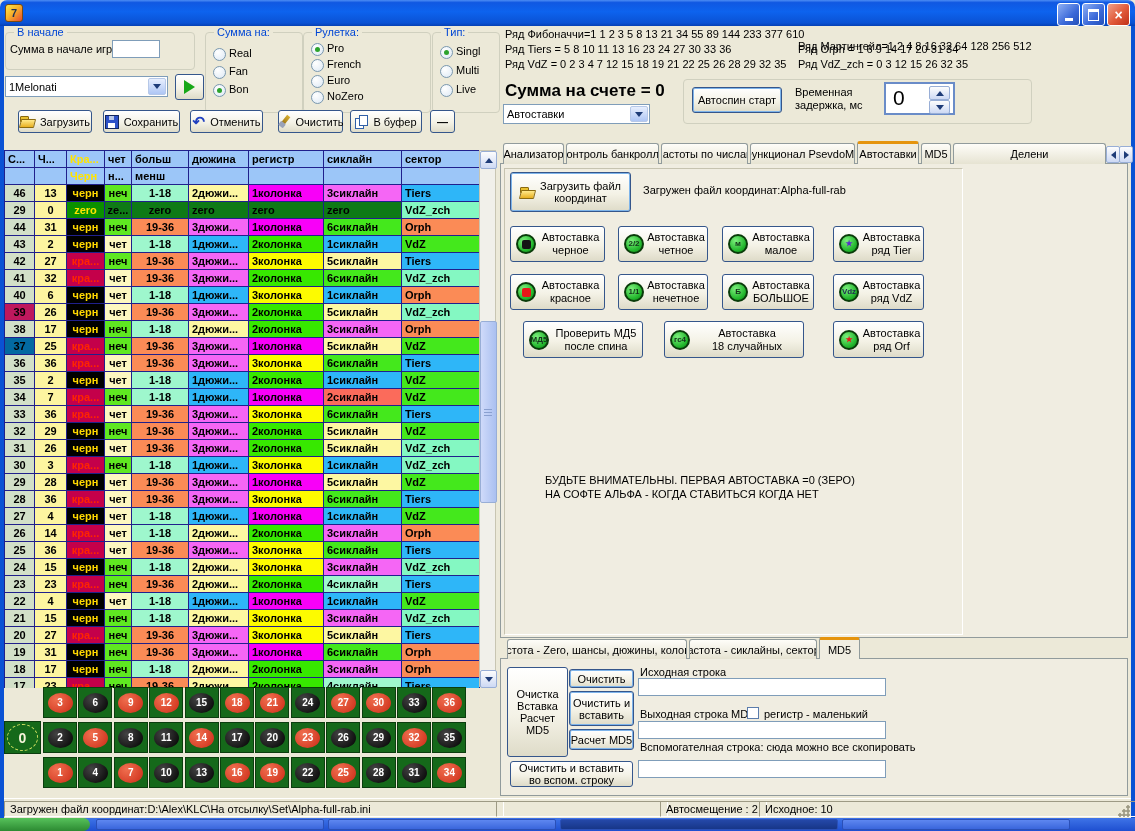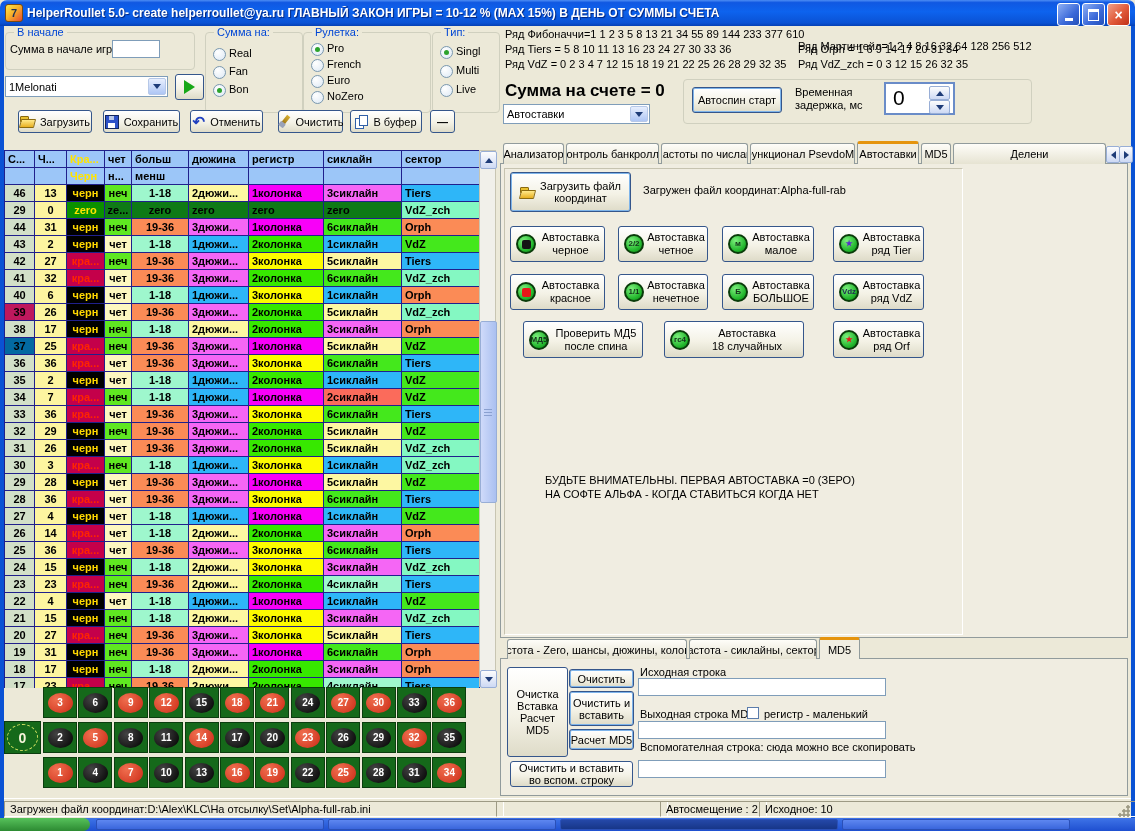--- a/index.html
+++ b/index.html
@@ -130,21 +130,20 @@
   .arrbtn{position:absolute;width:12px;height:15px;border:1px solid #98aed6;border-radius:2px;
     background:linear-gradient(180deg,#fdfdfd,#cdd9f4);display:flex;align-items:center;justify-content:center}
   .tri-l{width:0;height:0;border-top:4px solid transparent;border-bottom:4px solid transparent;border-right:5px solid #1e3c78}
   .tri-r{width:0;height:0;border-top:4px solid transparent;border-bottom:4px solid transparent;border-left:5px solid #1e3c78}
 </style>
 </head>
 <body>
 
 <div class="titlebar">
   <div class="app-icon">7</div>
-  <div class="title-text">HelperRoullet 5.0- create helperroullet@ya.ru ГЛАВНЫЙ ЗАКОН ИГРЫ = 10-12 % (MAX 15%) В ДЕНЬ ОТ СУММЫ СЧЕТА</div>
   <div class="winbtns">
     <div class="wbtn">
         <div class="glyph-min"></div>
       </div>
     <div class="wbtn">
         <div class="glyph-max"></div>
       </div>
     <div class="wbtn close">
         <div class="glyph-x">×</div>
       </div>

